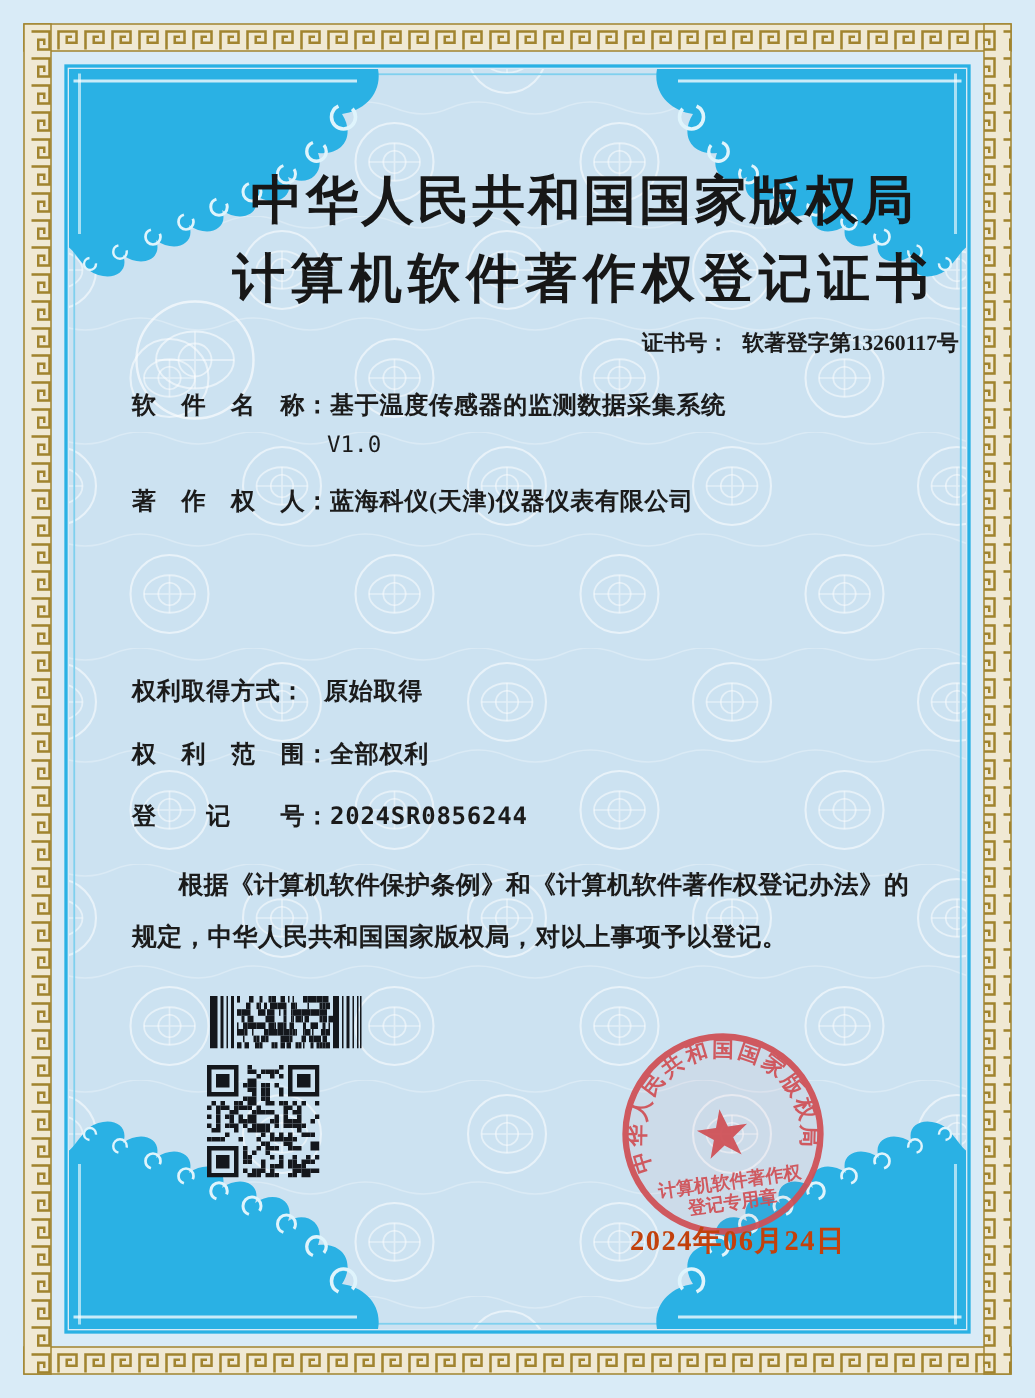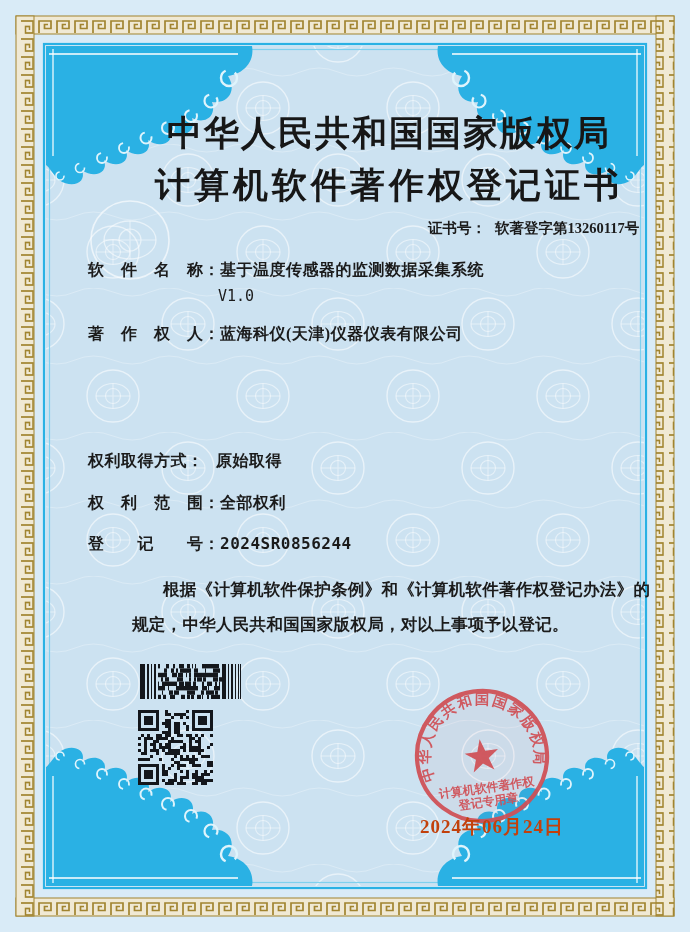--- a/index.html
+++ b/index.html
@@ -13,21 +13,21 @@
   .title{width:690px;text-align:center;font-weight:bold;font-size:35px;color:#171717;}
   .title.t1{top:110px;letter-spacing:2px;}
   .title.t2{top:162px;letter-spacing:4px;}
   .certno{top:219px;left:428px;font-size:14.5px;font-weight:bold;text-align:right;}
   .certno .val{margin-left:9px;}
   .field{left:88px;font-size:16px;font-weight:bold;letter-spacing:.5px;}
   .field .flabel{display:inline-block;min-width:128px;}
   .field .fvalue{}
   .mono{font-family:"DejaVu Sans Mono","Liberation Mono",monospace;}
   .version{left:218px;top:287px;font-size:15px;font-weight:normal;}
-  .stmt{left:88px;width:525px;font-size:16.5px;font-weight:bold;letter-spacing:.3px;white-space:nowrap;margin-left:44px;}
+  .stmt{left:88px;width:525px;font-size:16.5px;font-weight:bold;letter-spacing:.3px;white-space:nowrap;}
   .stmt.l1{top:579px;padding-left:31px;}
   .stmt.l2{top:614px;}
   .date{left:420px;top:814px;font-size:19px;font-weight:bold;letter-spacing:1px;color:#c2410c;}
   .codebox{position:absolute;line-height:0;}
   .barcode{left:140px;top:664px;}
   .qrcode{left:138px;top:710px;}
   .seal{position:absolute;left:406px;top:680px;width:152px;height:152px;
         transform:rotate(-8deg);opacity:.93;}
 </style>
 </head>

